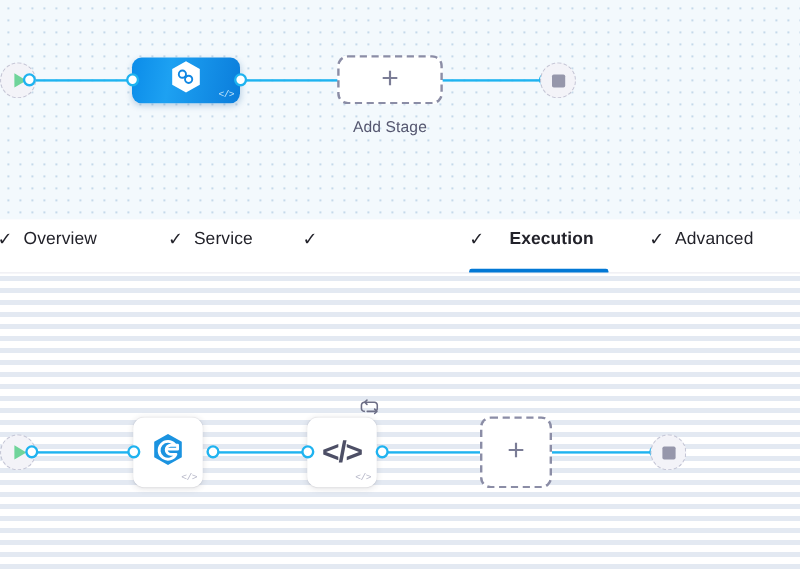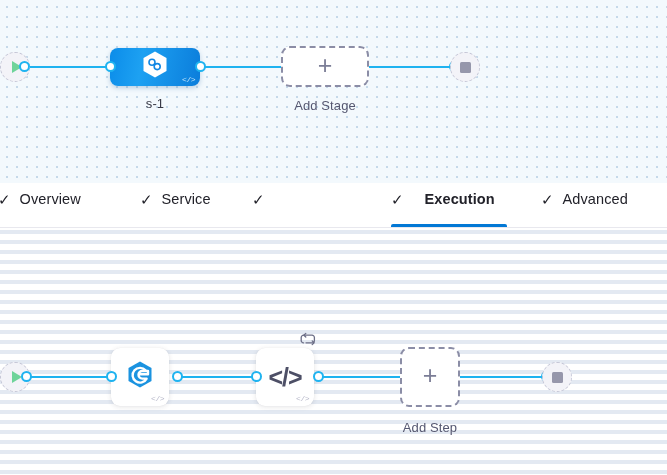--- a/index.html
+++ b/index.html
@@ -254,21 +254,20 @@
             <circle cx="11.0" cy="12.3" r="3.0"></circle>
             <circle cx="16.2" cy="16.6" r="3.0"></circle>
             <path d="M12.9 14.6 L14.3 14.3"></path>
           </g>
         </svg>
       </span>
       <span class="code-badge">&lt;/&gt;</span>
     </div>
     <div class="port" style="left:105px; top:61px;"></div>
     <div class="port" style="left:195px; top:61px;"></div>
-    <div class="node-label" style="left:110px; top:96px; width:90px;">s-1</div>
 
     <div class="add-node" style="left:281px; top:46px; width:88px; height:41px;">
       <span class="plus">+</span>
     </div>
     <div class="node-label muted" style="left:281px; top:98px; width:88px;">Add Stage</div>
 
     <div class="port" style="left:449px; top:61px;"></div>
     <div class="terminal" style="left:450px; top:52px;">
       <div class="stop-sq"></div>
     </div>
@@ -341,21 +340,20 @@
           </g>
         </svg>
       </span>
     </div>
     <div class="port" style="left:251px; top:143px;"></div>
     <div class="port" style="left:313px; top:143px;"></div>
 
     <div class="add-node" style="left:400px; top:119px; width:60px; height:60px;">
       <span class="plus">+</span>
     </div>
-    <div class="node-label muted" style="left:380px; top:192px; width:100px;">Add Step</div>
 
     <div class="port" style="left:541px; top:143px;"></div>
     <div class="terminal" style="left:542px; top:134px;">
       <div class="stop-sq"></div>
     </div>
   </div>
 
 </div>
 
 </body></html>

